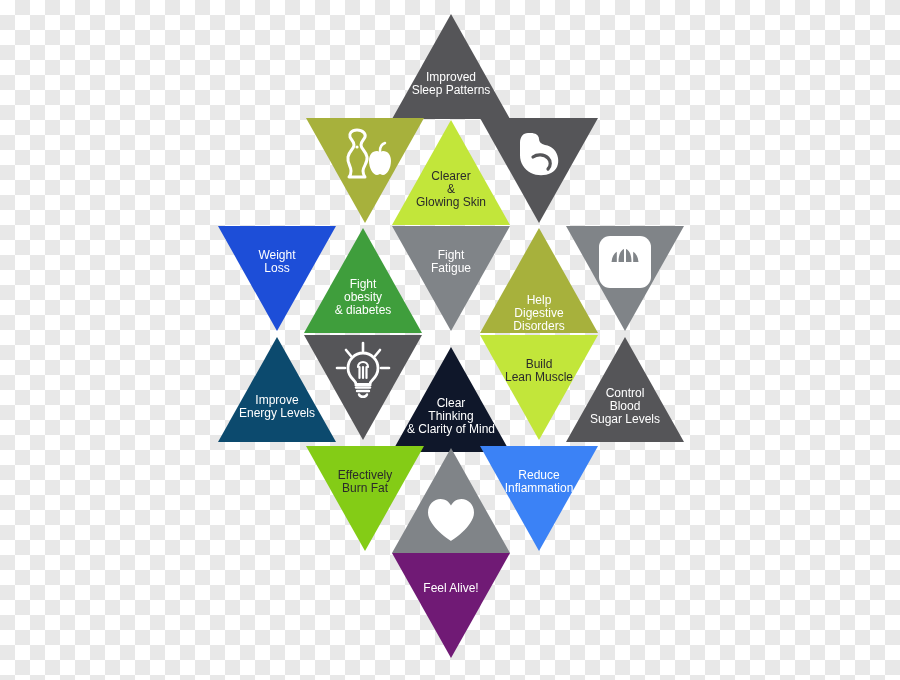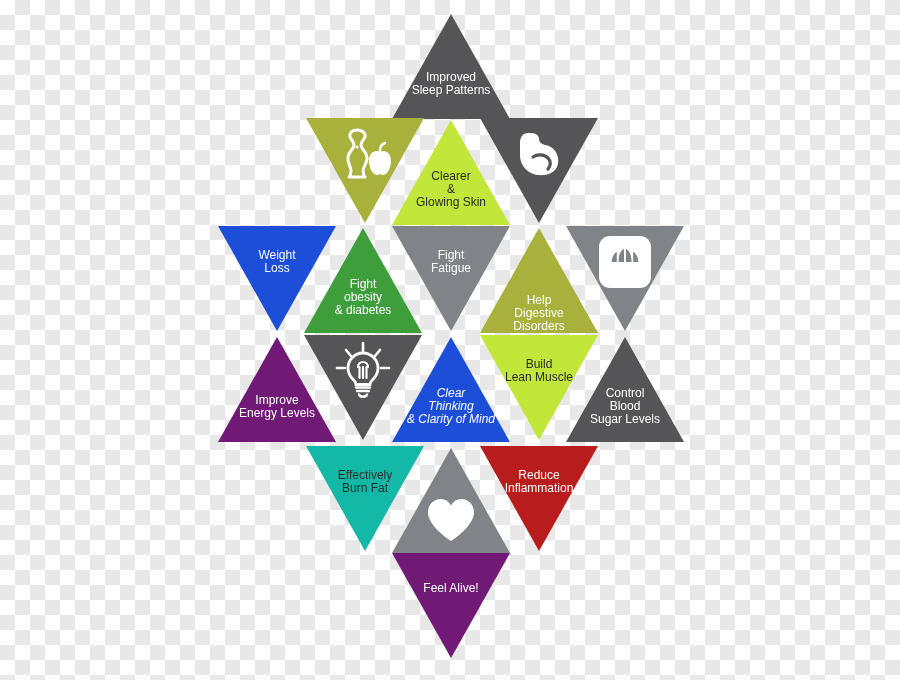--- a/index.html
+++ b/index.html
@@ -124,21 +124,21 @@
       <rect x="1" y="1" width="52" height="52" rx="11" fill="#ffffff"></rect>
       <g fill="#808488">
         <path d="M26 14 L26 27 L20.5 27 C20.5 20 22.5 15.5 26 14 Z"></path>
         <path d="M28 14 L28 27 L33.5 27 C33.5 20 31.5 15.5 28 14 Z"></path>
         <path d="M18.8 27 L13.5 27 C14 22 16 18.5 18.8 16.8 Z"></path>
         <path d="M35.2 27 L40.5 27 C40 22 38 18.5 35.2 16.8 Z"></path>
       </g>
     </svg>
       </span>
     </div>
-    <div class="tri up green" style="left: 218px; top: 337px; background-color: #701a75;">
+    <div class="tri up green" style="left: 218px; top: 337px; background-color: #0c4a6e;">
       <span class="lbl">Improve
 Energy Levels</span>
     </div>
     <div class="tri down dark" style="left: 304px; top: 335px; background-color: rgb(85, 85, 88);">
       <span class="ico">
     <svg width="58" height="60" viewBox="0 0 58 60" fill="none">
       <g stroke="#ffffff" stroke-width="2.6" stroke-linecap="round">
         <line x1="29" y1="2" x2="29" y2="10"></line>
         <line x1="12" y1="9" x2="17" y2="15"></line>
         <line x1="46" y1="9" x2="41" y2="15"></line>
@@ -155,47 +155,47 @@
         <line x1="32.5" y1="26" x2="32.5" y2="37"></line>
       </g>
       <g stroke="#ffffff" stroke-width="2.4" stroke-linecap="round">
         <line x1="22" y1="46.5" x2="36" y2="46.5"></line>
         <line x1="23" y1="50" x2="35" y2="50"></line>
         <path d="M25 53.5 C26 56.5 32 56.5 33 53.5"></path>
       </g>
     </svg>
       </span>
     </div>
-    <div class="tri up olive" style="left: 392px; top: 337px; background-color: #1d4ed8; font-style: italic;">
+    <div class="tri up olive" style="left: 392px; top: 347px; background-color: #0f172a;">
       <span class="lbl">Clear
 Thinking
 &amp; Clarity of Mind</span>
     </div>
     <div class="tri down lime" style="left: 480px; top: 335px; background-color: rgb(194, 230, 58);">
       <span class="lbl">Build
 Lean Muscle</span>
     </div>
     <div class="tri up dark" style="left: 566px; top: 337px; background-color: rgb(85, 85, 88);">
       <span class="lbl">Control
 Blood
 Sugar Levels</span>
     </div>
-    <div class="tri down lime" style="left: 306px; top: 446px; background-color: #14b8a6;">
+    <div class="tri down lime" style="left: 306px; top: 446px; background-color: #84cc16;">
       <span class="lbl">Effectively
 Burn Fat</span>
     </div>
     <div class="tri up gray" style="left: 392px; top: 448px; background-color: rgb(128, 132, 136);">
       <span class="ico">
     <svg width="50" height="46" viewBox="0 0 50 46">
       <path d="M25 44 C25 44 2 29.5 2 15.5 C2 7.5 7.8 2 14.6 2
                C19.3 2 23 4.8 25 8.6 C27 4.8 30.7 2 35.4 2
                C42.2 2 48 7.5 48 15.5 C48 29.5 25 44 25 44 Z" fill="#ffffff"></path>
     </svg>
       </span>
     </div>
-    <div class="tri down green" style="left: 480px; top: 446px; background-color: #b91c1c;">
+    <div class="tri down green" style="left: 480px; top: 446px; background-color: #3b82f6;">
       <span class="lbl">Reduce
 Inflammation</span>
     </div>
     <div class="tri down olive" style="left: 392px; top: 553px; background-color: #701a75;">
       <span class="lbl">Feel Alive!</span>
     </div>
   </div>
 
 </body></html>

